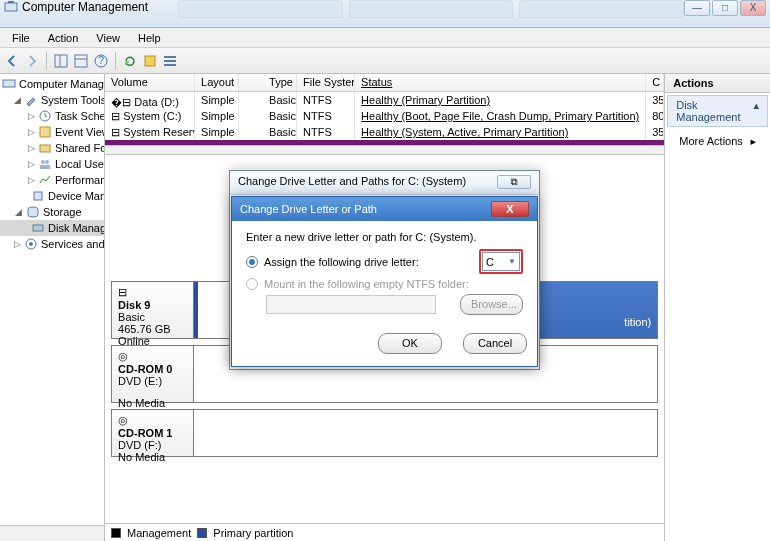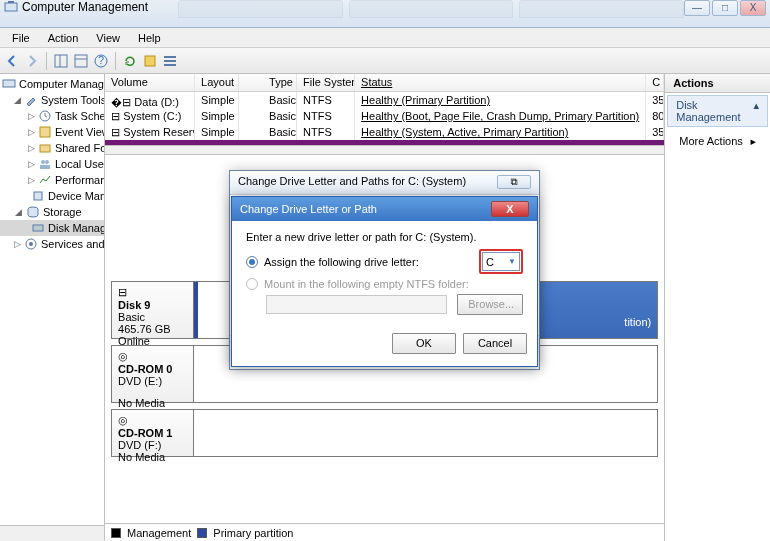--- a/index.html
+++ b/index.html
@@ -72,21 +72,21 @@
 
 
 .bottom-scroll { height: 16px; background:#f0f0f0; border-top:1px solid #c0c0c0; position:absolute; bottom:0; left:0; right:0;}
 
 
 .dlg1 { position: absolute; left: 229px; top: 170px; width: 311px; background: #fff; border: 1px solid #6e86a6; box-shadow: 0 0 12px rgba(0,0,0,.25);}
 .dlg1-title { height: 24px; background: linear-gradient(#fafcff,#e6eef8); border-bottom: 1px solid #c8d4e4; padding: 4px 8px; display:flex; justify-content:space-between; align-items:flex-start;}
 .dlg1-close { width: 34px; height: 14px; border:1px solid #9fb6d1; border-radius:2px; background:linear-gradient(#f4f8fc,#dde8f4); font-size:10px; text-align:center; line-height:12px;}
 .dlg1-body { height: 140px; }
 .dlg1-foot { padding: 6px; text-align: right; background:#f0f0f0; border-top:1px solid #dcdcdc;}
-.btn { display:inline-block; min-width:64px; height:21px; background:linear-gradient(#fdfdfd,#e6e6e6); border:1px solid #8a8a8a; border-radius:1px; text-align:center; line-height:19px; margin-left:4px; padding:0 10px;}
+.btn { display:inline-block; min-width:64px; height:21px; background:linear-gradient(#fdfdfd,#e6e6e6); border:1px solid #8a8a8a; border-radius:9px; text-align:center; line-height:19px; margin-left:18px; padding:0 10px;}
 
 
 .dlg2 { position: absolute; left: 231px; top: 196px; width: 307px; background: #fff; border: 1px solid #2b5ea8; box-shadow: 0 0 12px rgba(0,0,0,.3);}
 .dlg2-title { height: 24px; background: linear-gradient(#5f9de0,#3b76c4); color:#fff; padding: 4px 8px; display:flex; justify-content:space-between; align-items:center;}
 .dlg2-close { width: 38px; height: 16px; background: linear-gradient(#e88,#c33); border:1px solid #944; border-radius:2px; color:#fff; text-align:center; line-height:14px; font-weight:bold;}
 .dlg2-body { padding: 10px 14px 6px; }
 .opt-row { display:flex; align-items:center; margin: 4px 0; gap:6px;}
 .radio { width:12px; height:12px; border-radius:50%; border:1px solid #5a7aa8; display:inline-block; position:relative;}
 .radio.checked::after { content:""; position:absolute; inset:2px; border-radius:50%; background:#3b76c4;}
 .radio.disabled { border-color:#bbb; }

